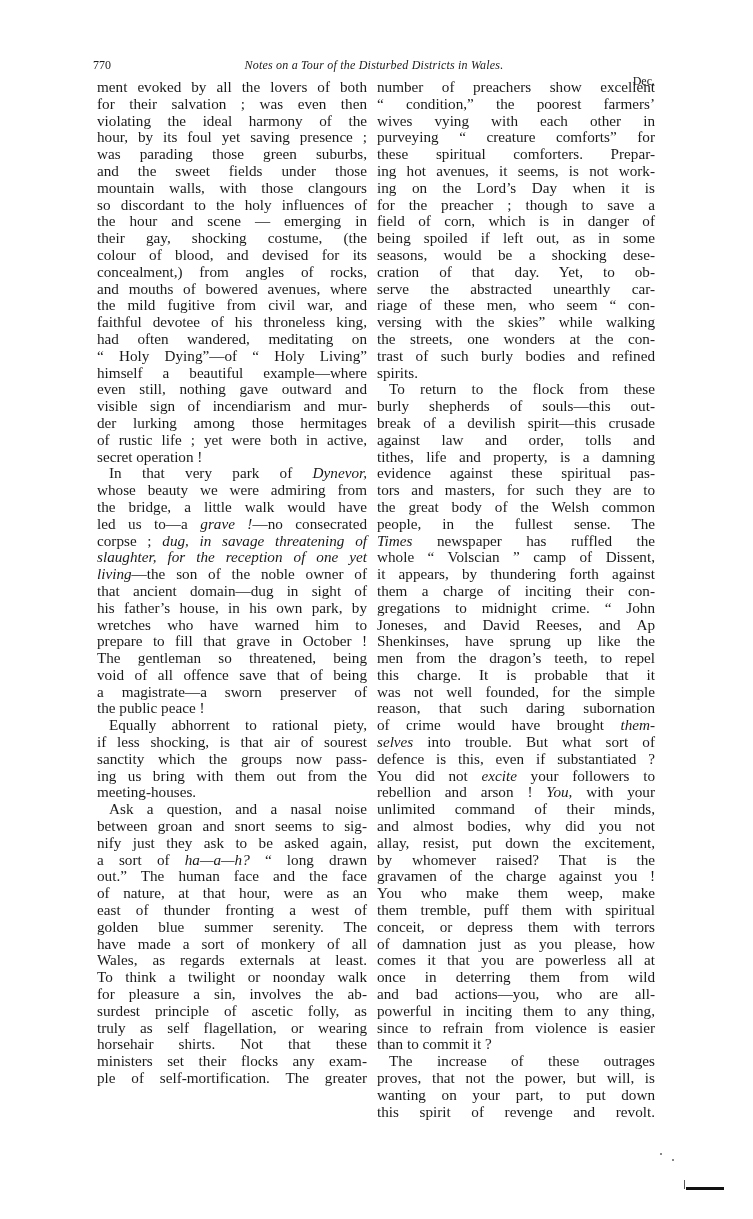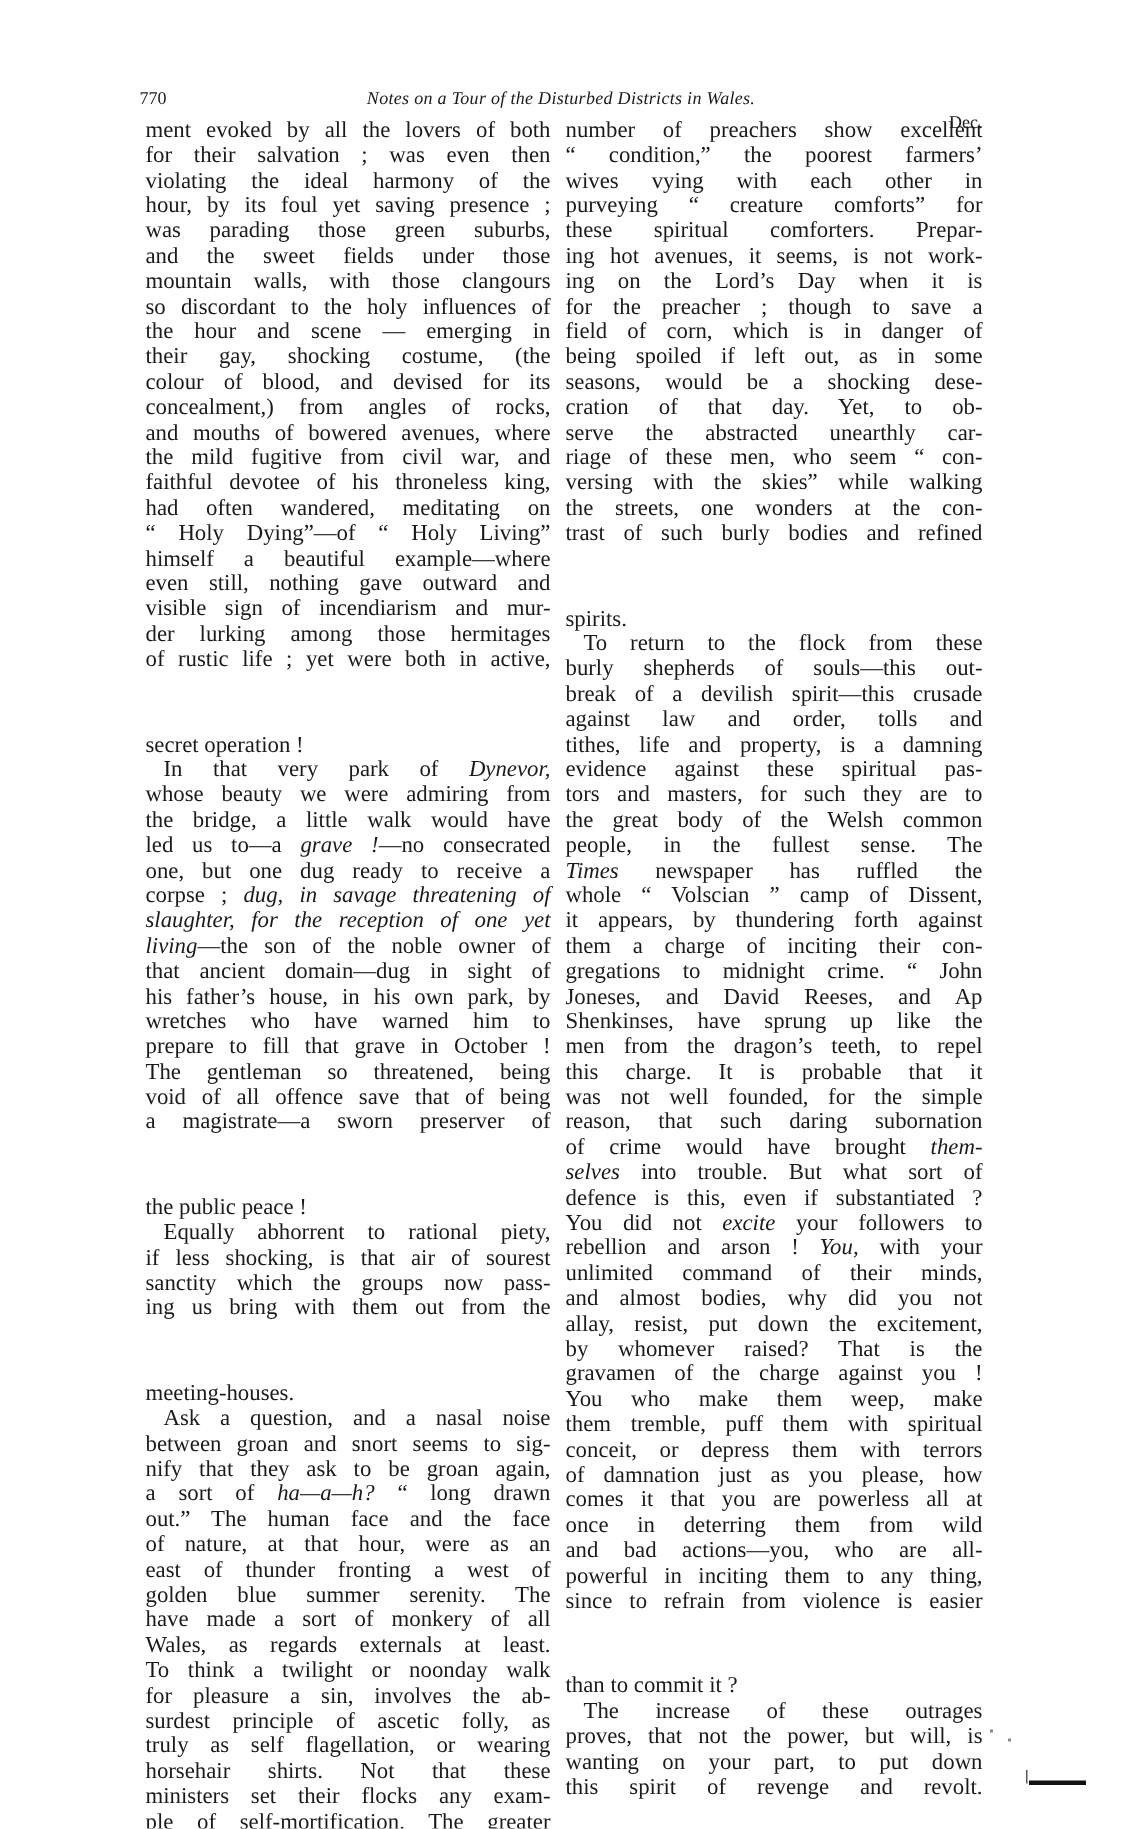--- a/index.html
+++ b/index.html
@@ -8,21 +8,21 @@
   .header { position: absolute; top: 54px; left: 93px; width: 562px; height: 22px;
             font-size: 12px; line-height: 22px; }
   .header .pg { position: absolute; left: 0; top: 0; }
   .header .title { position: absolute; left: 0; right: 0; text-align: center; font-style: italic; letter-spacing: 0.2px; }
   .header .month { position: absolute; right: 0; top: 16px; }
   .col { position: absolute; top: 79px; font-size: 15.2px; line-height: 16.8px;
          text-align: justify; }
   .col.left { left: 97px; width: 270px; }
   .col.right { left: 377px; width: 278px; }
   .line { display: block; white-space: nowrap; text-align: justify; text-align-last: justify; height: 16.8px; overflow: visible; }
-  .line.last { text-align-last: left; margin-top: 40px; }
+  .line.last { text-align-last: left; }
   .line.indent { padding-left: 12px; }
   .it { font-style: italic; }
   .mark { position: absolute; left: 686px; top: 1187px; width: 38px; height: 3px; background: #111; }
   .mark-v { position: absolute; left: 684px; top: 1180px; width: 1px; height: 9px; background: #555; }
   .speck { position: absolute; width: 2px; height: 2px; background: #888; }
 </style>
 </head>
 <body>
 
 <div class="header">
@@ -52,40 +52,39 @@
     <span class="line"><span>himself a beautiful example—where</span></span>
     <span class="line"><span>even still, nothing gave outward and</span></span>
     <span class="line"><span>visible sign of incendiarism and mur-</span></span>
     <span class="line"><span>der lurking among those hermitages</span></span>
     <span class="line"><span>of rustic life ; yet were both in active,</span></span>
     <span class="line last"><span>secret operation !</span></span>
     <span class="line indent"><span>In that very park of </span><span class="it">Dynevor,</span></span>
     <span class="line"><span>whose beauty we were admiring from</span></span>
     <span class="line"><span>the bridge, a little walk would have</span></span>
     <span class="line"><span>led us to—a </span><span class="it">grave !</span><span>—no consecrated</span></span>
-    <span class="line"><span>one, but one dug ready to receive a</span></span>
     <span class="line"><span>corpse ; </span><span class="it">dug, in savage threatening of</span></span>
     <span class="line"><span class="it">slaughter, for the reception of one yet</span></span>
     <span class="line"><span class="it">living</span><span>—the son of the noble owner of</span></span>
     <span class="line"><span>that ancient domain—dug in sight of</span></span>
     <span class="line"><span>his father’s house, in his own park, by</span></span>
     <span class="line"><span>wretches who have warned him to</span></span>
     <span class="line"><span>prepare to fill that grave in October !</span></span>
     <span class="line"><span>The gentleman so threatened, being</span></span>
     <span class="line"><span>void of all offence save that of being</span></span>
     <span class="line"><span>a magistrate—a sworn preserver of</span></span>
     <span class="line last"><span>the public peace !</span></span>
     <span class="line indent"><span>Equally abhorrent to rational piety,</span></span>
     <span class="line"><span>if less shocking, is that air of sourest</span></span>
     <span class="line"><span>sanctity which the groups now pass-</span></span>
     <span class="line"><span>ing us bring with them out from the</span></span>
     <span class="line last"><span>meeting-houses.</span></span>
     <span class="line indent"><span>Ask a question, and a nasal noise</span></span>
     <span class="line"><span>between groan and snort seems to sig-</span></span>
-    <span class="line"><span>nify that they ask to be groan again,</span></span>
+    <span class="line"><span>nify just they ask to be asked again,</span></span>
     <span class="line"><span>a sort of </span><span class="it">ha—a—h?</span><span> “ long drawn</span></span>
     <span class="line"><span>out.” The human face and the face</span></span>
     <span class="line"><span>of nature, at that hour, were as an</span></span>
     <span class="line"><span>east of thunder fronting a west of</span></span>
     <span class="line"><span>golden blue summer serenity. The</span></span>
     <span class="line"><span>have made a sort of monkery of all</span></span>
     <span class="line"><span>Wales, as regards externals at least.</span></span>
     <span class="line"><span>To think a twilight or noonday walk</span></span>
     <span class="line"><span>for pleasure a sin, involves the ab-</span></span>
     <span class="line"><span>surdest principle of ascetic folly, as</span></span>

